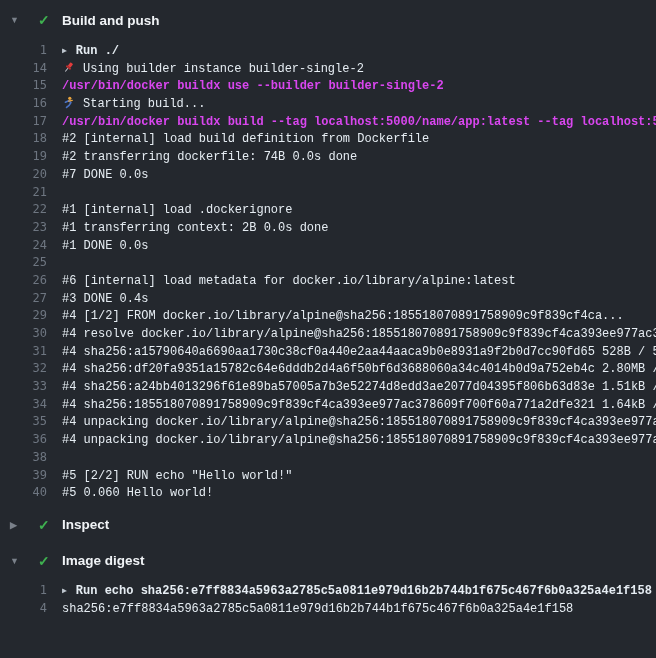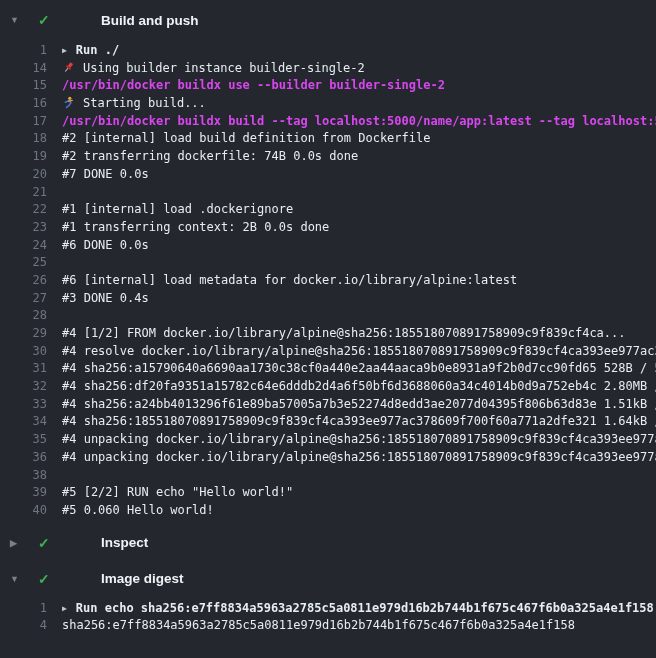--- a/index.html
+++ b/index.html
@@ -16,37 +16,37 @@
     display:flex; align-items:center;
     height:20px;
     font-family:"Liberation Sans", sans-serif;
     font-size:13.5px; font-weight:bold;
     color:#f0f3f6;
     cursor:pointer;
     padding-left:10px;
   }
   .chev { width:28px; flex:none; font-size:9px; color:#7a818a; }
   .check { width:24px; flex:none; font-size:14px; font-weight:bold; color:#3fb150; }
-  .section-title { white-space:pre;margin-left:39px; }
+  .section-title { white-space:pre; }
 
   
   .rows { margin-top:12px; }
   .rows.bottom { margin-top:11px; }
   .row {
     display:flex; align-items:baseline;
     height:17.7px; line-height:17.7px;
     font-size:12px;
     white-space:pre;
     overflow:hidden;
   }
   .num {
     flex:none; width:47px; text-align:right;
     color:#6e7681; cursor:pointer;
   }
-  .txt { margin-left:15px; color:#e6edf3; white-space:pre; }
+  .txt { margin-left:15px; color:#e6edf3; white-space:pre;font-family:Liberation Mono, monospace; }
   .txt.command { color:#d946ef; font-weight:bold; }
   .txt.group { font-weight:bold; }
   .play { font-size:8px; color:#bfc7cf; margin-right:9px; display:inline-block; transform:translateY(-1px); }
   .emoji { display:inline-block; width:13px; height:13px; margin-right:8px; vertical-align:-2px; }
   .emoji svg { display:block; }
 
   .gap-inspect { margin-top:13px; }
   .gap-digest  { margin-top:16px; }
 </style>
 </head>
@@ -74,25 +74,24 @@
               <path d="M4.2 7.6 L8.2 5.8 L11 8.2 L8.8 11.4 L5.6 14" stroke="#4a72c4" stroke-width="2" fill="none" stroke-linecap="round" stroke-linejoin="round"></path>
               <path d="M8.2 6.2 L12.6 5.4" stroke="#e8a33d" stroke-width="1.6" stroke-linecap="round"></path>
             </svg></span><span>Starting build...</span></span></div>
       <div class="row"><span class="num">17</span><span class="txt command"><span>/usr/bin/docker buildx build --tag localhost:5000/name/app:latest --tag localhost:5000/name/app:1.0.0</span></span></div>
       <div class="row"><span class="num">18</span><span class="txt"><span>#2 [internal] load build definition from Dockerfile</span></span></div>
       <div class="row"><span class="num">19</span><span class="txt"><span>#2 transferring dockerfile: 74B 0.0s done</span></span></div>
       <div class="row"><span class="num">20</span><span class="txt"><span>#7 DONE 0.0s</span></span></div>
       <div class="row"><span class="num">21</span><span class="txt"><span></span></span></div>
       <div class="row"><span class="num">22</span><span class="txt"><span>#1 [internal] load .dockerignore</span></span></div>
       <div class="row"><span class="num">23</span><span class="txt"><span>#1 transferring context: 2B 0.0s done</span></span></div>
-      <div class="row"><span class="num">24</span><span class="txt"><span>#6 DONE 0.0s</span></span></div>
+      <div class="row"><span class="num">24</span><span class="txt"><span>#1 DONE 0.0s</span></span></div>
       <div class="row"><span class="num">25</span><span class="txt"><span></span></span></div>
       <div class="row"><span class="num">26</span><span class="txt"><span>#6 [internal] load metadata for docker.io/library/alpine:latest</span></span></div>
       <div class="row"><span class="num">27</span><span class="txt"><span>#3 DONE 0.4s</span></span></div>
-      <div class="row"><span class="num">28</span><span class="txt"><span></span></span></div>
       <div class="row"><span class="num">29</span><span class="txt"><span>#4 [1/2] FROM docker.io/library/alpine@sha256:185518070891758909c9f839cf4ca...</span></span></div>
       <div class="row"><span class="num">30</span><span class="txt"><span>#4 resolve docker.io/library/alpine@sha256:185518070891758909c9f839cf4ca393ee977ac378609f700f60a771a2dfe321 0.0s done</span></span></div>
       <div class="row"><span class="num">31</span><span class="txt"><span>#4 sha256:a15790640a6690aa1730c38cf0a440e2aa44aaca9b0e8931a9f2b0d7cc90fd65 528B / 528B 0.1s done</span></span></div>
       <div class="row"><span class="num">32</span><span class="txt"><span>#4 sha256:df20fa9351a15782c64e6dddb2d4a6f50bf6d3688060a34c4014b0d9a752eb4c 2.80MB / 2.80MB 0.2s done</span></span></div>
       <div class="row"><span class="num">33</span><span class="txt"><span>#4 sha256:a24bb4013296f61e89ba57005a7b3e52274d8edd3ae2077d04395f806b63d83e 1.51kB / 1.51kB 0.1s done</span></span></div>
       <div class="row"><span class="num">34</span><span class="txt"><span>#4 sha256:185518070891758909c9f839cf4ca393ee977ac378609f700f60a771a2dfe321 1.64kB / 1.64kB 0.1s done</span></span></div>
       <div class="row"><span class="num">35</span><span class="txt"><span>#4 unpacking docker.io/library/alpine@sha256:185518070891758909c9f839cf4ca393ee977ac378609f700f60a771a2dfe321</span></span></div>
       <div class="row"><span class="num">36</span><span class="txt"><span>#4 unpacking docker.io/library/alpine@sha256:185518070891758909c9f839cf4ca393ee977ac378609f700f60a771a2dfe321 done</span></span></div>
       <div class="row"><span class="num">38</span><span class="txt"><span></span></span></div>
       <div class="row"><span class="num">39</span><span class="txt"><span>#5 [2/2] RUN echo "Hello world!"</span></span></div>

